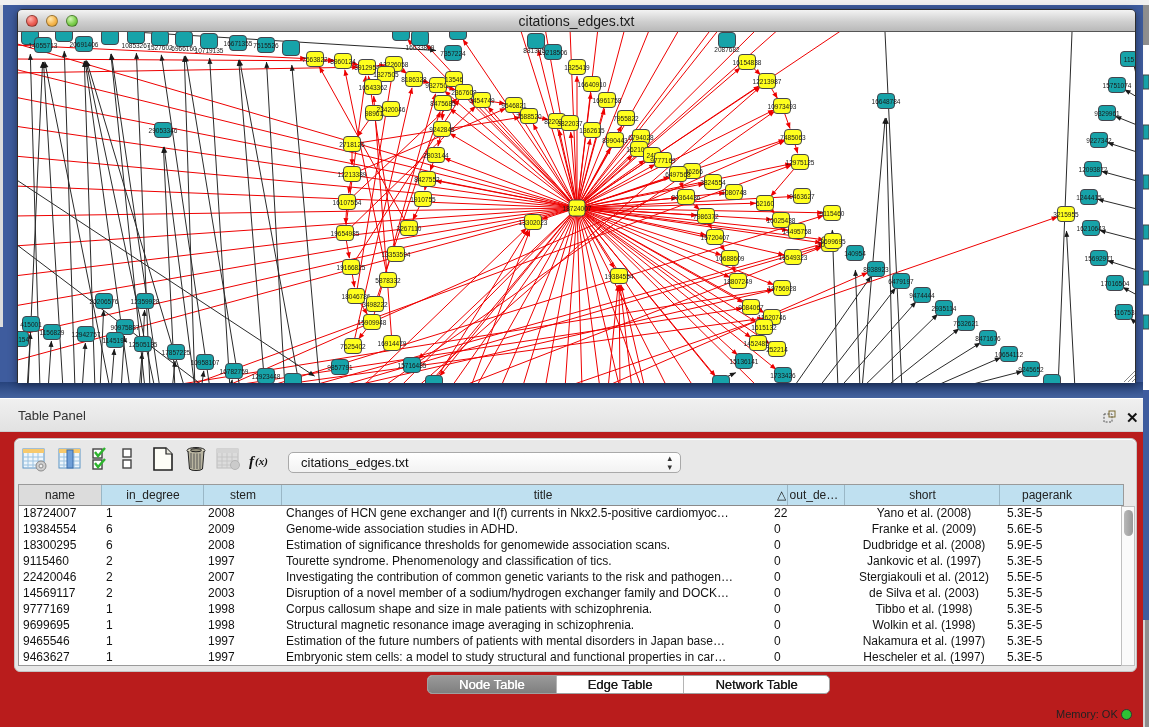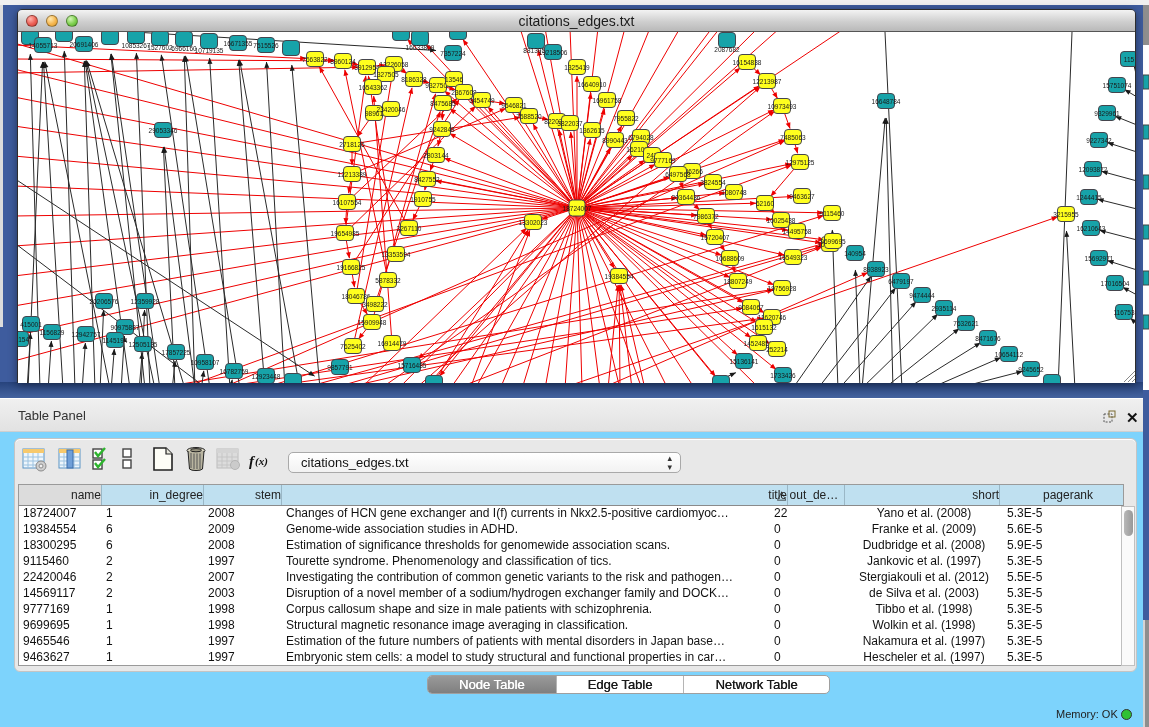--- a/index.html
+++ b/index.html
@@ -14,31 +14,31 @@
 #rightstrip4{left:1143px;top:620px;width:2px;height:107px;background:#d4d4d4}
 #rightstrip5{left:1145px;top:620px;width:4px;height:107px;background:#8e8e8e}
 #win{left:17px;top:9px;width:1119px;height:374px;border:1px solid #2d2d2d;border-radius:5px 5px 0 0;box-shadow:0 2px 8px rgba(0,0,0,.45)}
 #titlebar{left:0;top:0;width:100%;height:22px;background:linear-gradient(#f3f3f3,#cfcfcf 55%,#b9b9b9);border-bottom:1px solid #555;border-radius:4px 4px 0 0}
 #title{width:100%;text-align:center;font-size:14px;color:#1c1c1c;line-height:22px}
 .tl{position:absolute;top:5px;width:12px;height:12px;border-radius:50%;border:1px solid rgba(0,0,0,.35)}
 #tlr{left:8px;background:radial-gradient(circle at 35% 30%,#ffb3ac,#ec5f55 55%,#c93c32)}
 #tly{left:28px;background:radial-gradient(circle at 35% 30%,#ffe9b0,#f5b64e 55%,#d89a2b)}
 #tlg{left:48px;background:radial-gradient(circle at 35% 30%,#d2f5b6,#7ed04e 55%,#54a82d)}
 #canvas{left:0;top:22px;width:1117px;height:351px;background:#fff;overflow:hidden}
-#tp{left:0;top:398px;width:1143px;height:329px;background:#7dd3fc}
+#tp{left:0;top:398px;width:1143px;height:329px;background:#b91c1c}
 #tphead{left:0;top:0;width:100%;height:34px;background:linear-gradient(#f0f0f0,#e2e2e2);border-top:1px solid #fff;border-bottom:1px solid #cfcfcf}
 #tphead span{position:absolute;left:18px;top:9px;font-size:13px;color:#333}
 #floatico{left:1103px;top:11px;width:13px;height:13px}
 #closeico{left:1126px;top:10px;font-size:15px;font-weight:bold;color:#111}
 #panelbox{left:14px;top:40px;width:1123px;height:234px;border:1px solid #c4c4c4;border-radius:6px;background:#e8e8e8;box-shadow:inset 0 1px 0 #fff}
 #toolbar{left:0;top:0;width:100%;height:44px}
 #combo{left:273px;top:13px;width:393px;height:21px;background:linear-gradient(#fff,#f2f2f2);border:1px solid #a9a9a9;border-radius:5px;font-size:13px;color:#111;line-height:19px;padding-left:12px}
 #combo .arr{position:absolute;right:8px;top:1px;font-size:9px;color:#333;line-height:9px}
 #thead{left:3px;top:45px;width:1106px;height:22px;background:#bfe0f0;border:1px solid #9a9a9a;border-bottom:1px solid #8a8a8a}
-.hc{position:absolute;top:0;height:20px;font-size:12px;color:#222;text-align:right;line-height:20px;border-right:1px solid #9ab7c6}
+.hc{position:absolute;top:0;height:20px;font-size:12px;color:#222;text-align:center;line-height:20px;border-right:1px solid #9ab7c6}
 #tbody{left:3px;top:67px;width:1106px;height:160px;background:#fff;border:1px solid #9a9a9a;border-top:none}
 .tr{position:relative;height:16px;font-size:12px;color:#111;white-space:nowrap}
 .tr div{position:absolute;top:0;height:16px;line-height:15px;overflow:hidden}
 .c0{left:4px;width:80px}.c1{left:87px;width:100px}.c2{left:189px;width:76px}
 .c3{left:267px;width:484px}.c4{left:755px;width:72px}.c5{left:828px;width:154px;text-align:center}
 .c6{left:988px;width:90px}
 #vsb{left:1106px;top:67px;width:14px;height:160px;background:#fafafa;border:1px solid #c0c0c0}
 #vsbth{left:2px;top:3px;width:9px;height:26px;background:linear-gradient(90deg,#b8b8b8,#989898);border-radius:5px}
 #tabs{left:427px;top:277px;height:19px;display:flex;border:1px solid #9f9f9f;border-radius:5px;overflow:hidden;background:#fff}
 .tab{padding:0 31px;font-size:13px;line-height:18px;color:#1a1a1a;text-shadow:0.35px 0 0 #1a1a1a}
@@ -736,21 +736,21 @@
           <div class="c2">1998</div>
           <div class="c3">Corpus callosum shape and size in male patients with schizophrenia.</div>
           <div class="c4">0</div>
           <div class="c5">Tibbo et al. (1998)</div>
           <div class="c6">5.3E-5</div>
         </div>
 <div class="tr">
           <div class="c0">9699695</div>
           <div class="c1">1</div>
           <div class="c2">1998</div>
-          <div class="c3">Structural magnetic resonance image averaging in classification.</div>
+          <div class="c3">Structural magnetic resonance image averaging in schizophrenia.</div>
           <div class="c4">0</div>
           <div class="c5">Wolkin et al. (1998)</div>
           <div class="c6">5.3E-5</div>
         </div>
 <div class="tr">
           <div class="c0">9465546</div>
           <div class="c1">1</div>
           <div class="c2">1997</div>
           <div class="c3">Estimation of the future numbers of patients with mental disorders in Japan base…</div>
           <div class="c4">0</div>

